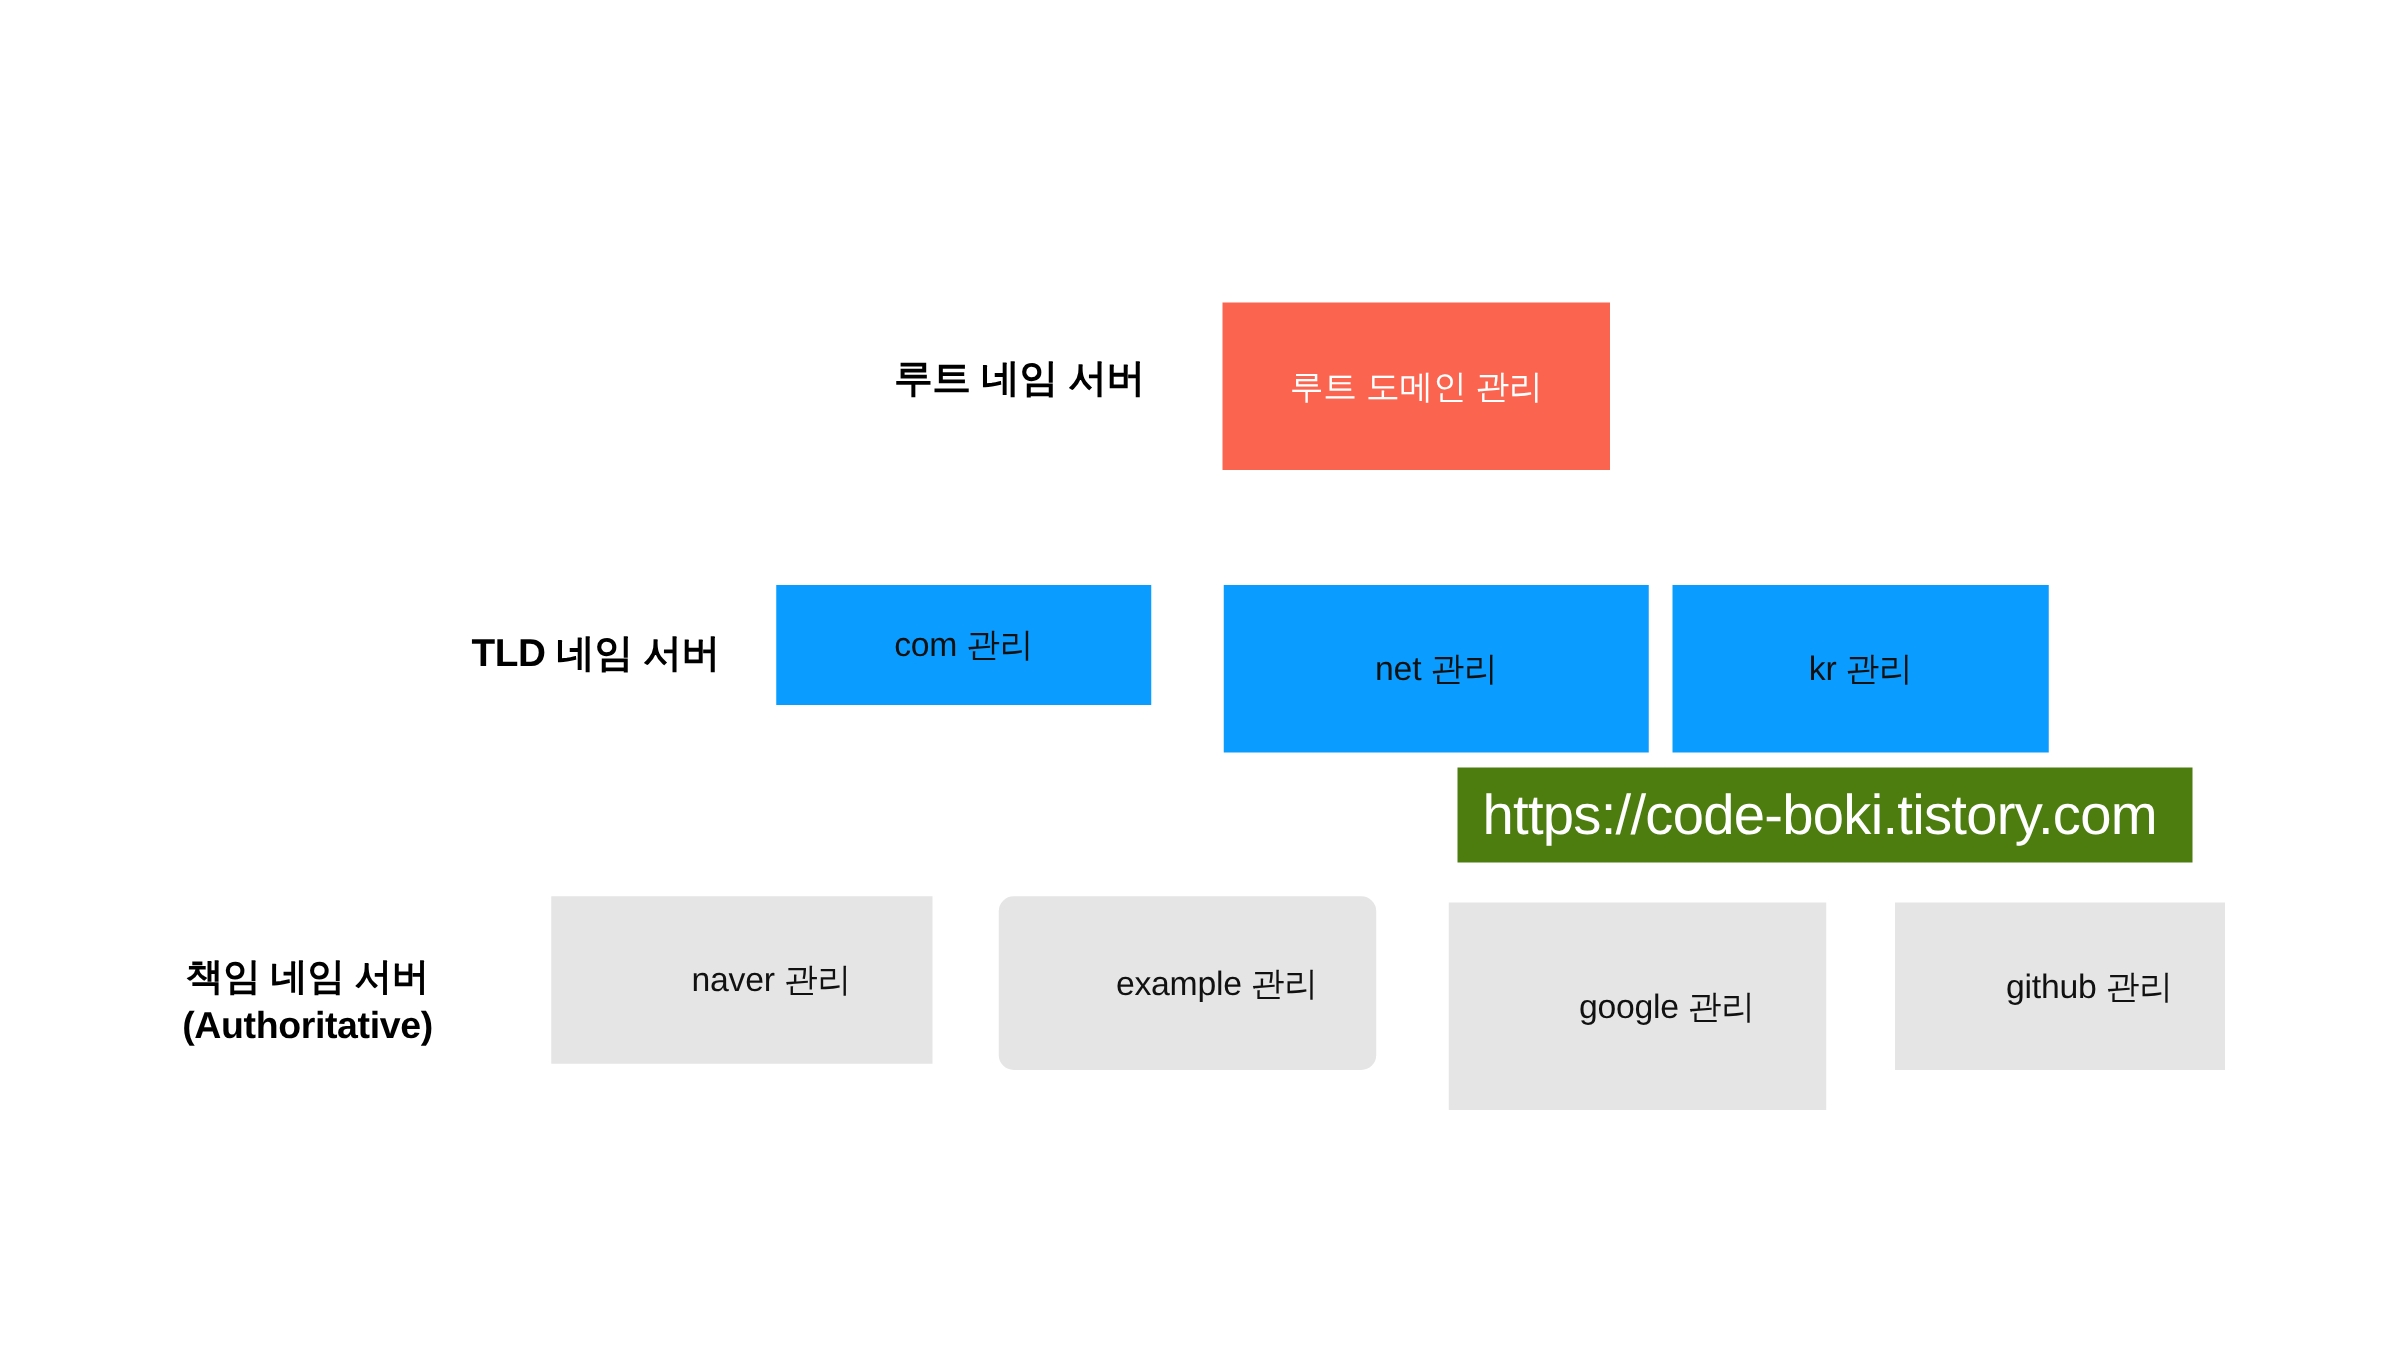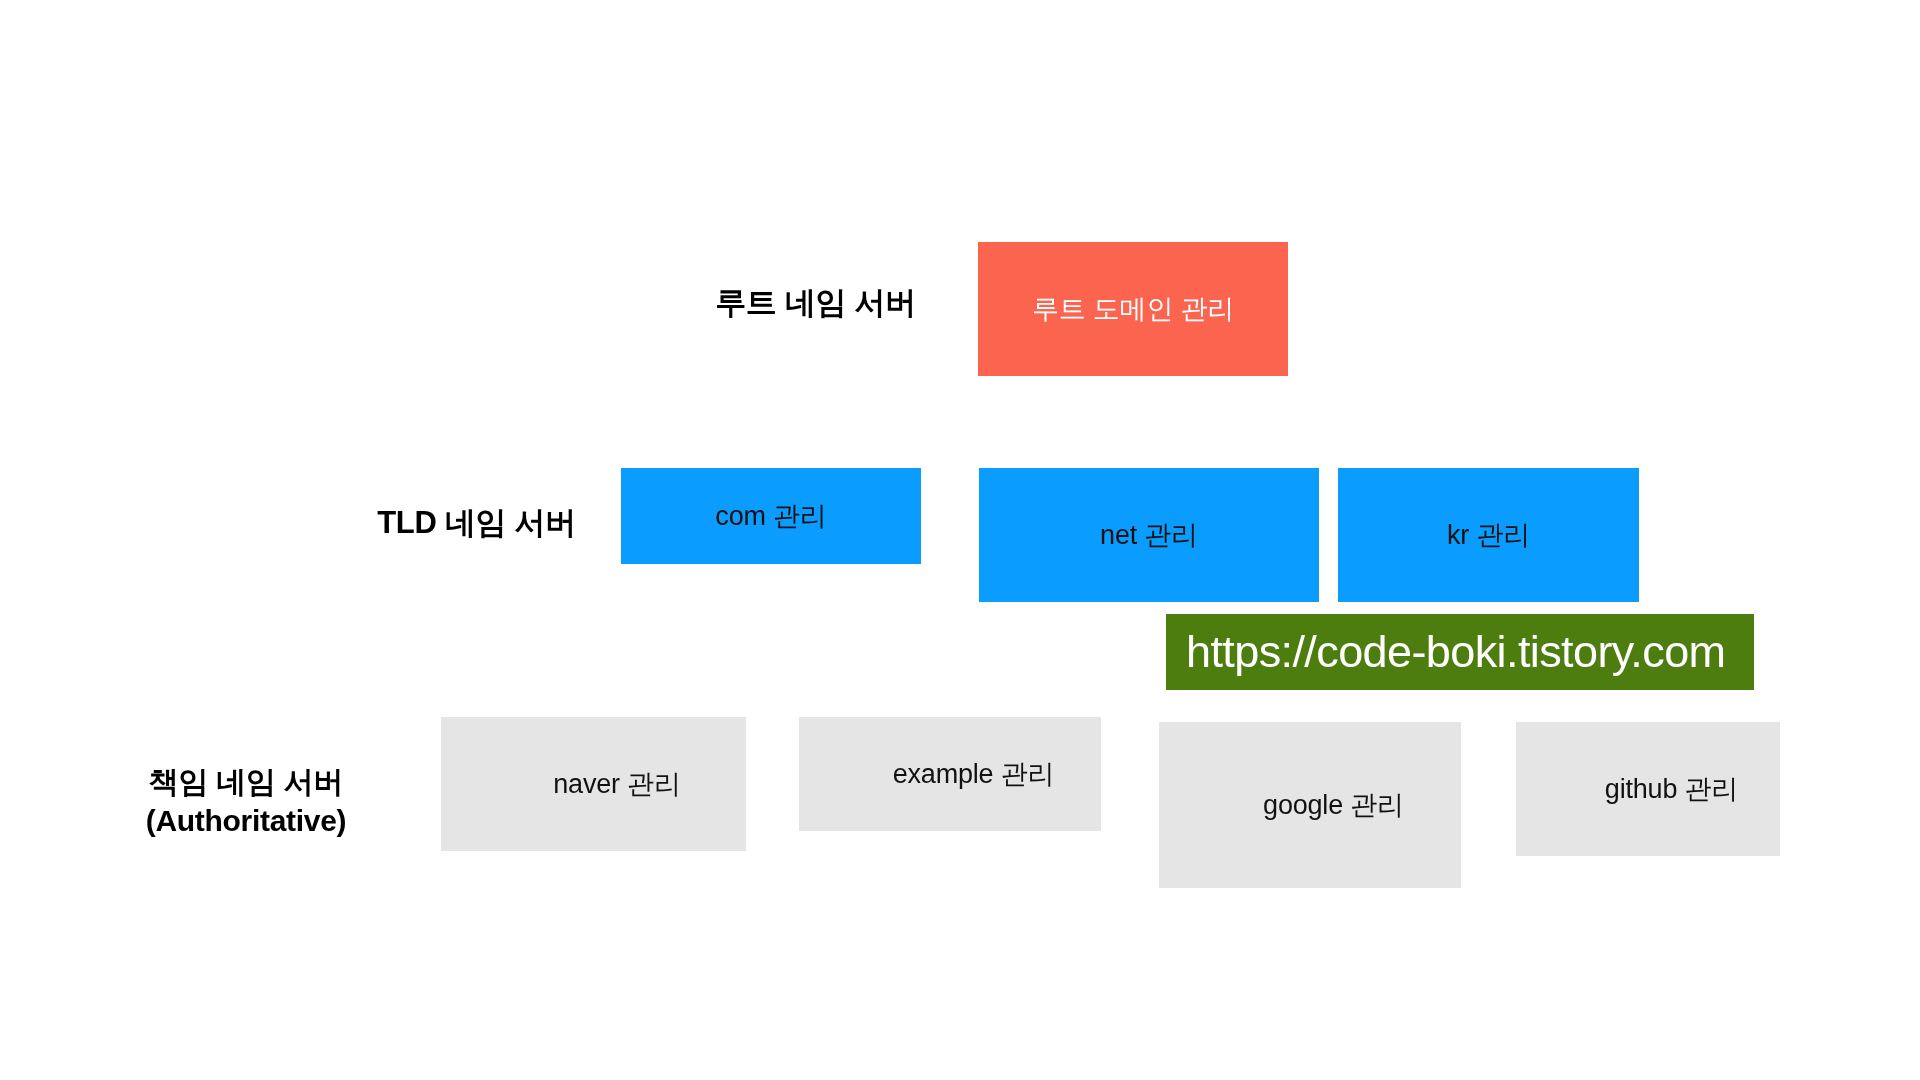--- a/index.html
+++ b/index.html
@@ -115,21 +115,22 @@
   #node-auth-naver {
     left: 425px;
     top: 717px;
     width: 305px;
     height: 134px;
   }
   #node-auth-example {
     left: 783px;
     top: 717px;
     width: 302px;
-    height: 114px;
+    height: 139px;
+    border-radius: 12px;
   }
   #node-auth-google {
     left: 1143px;
     top: 722px;
     width: 302px;
     height: 166px;
   }
   #node-auth-github {
     left: 1500px;
     top: 722px;

